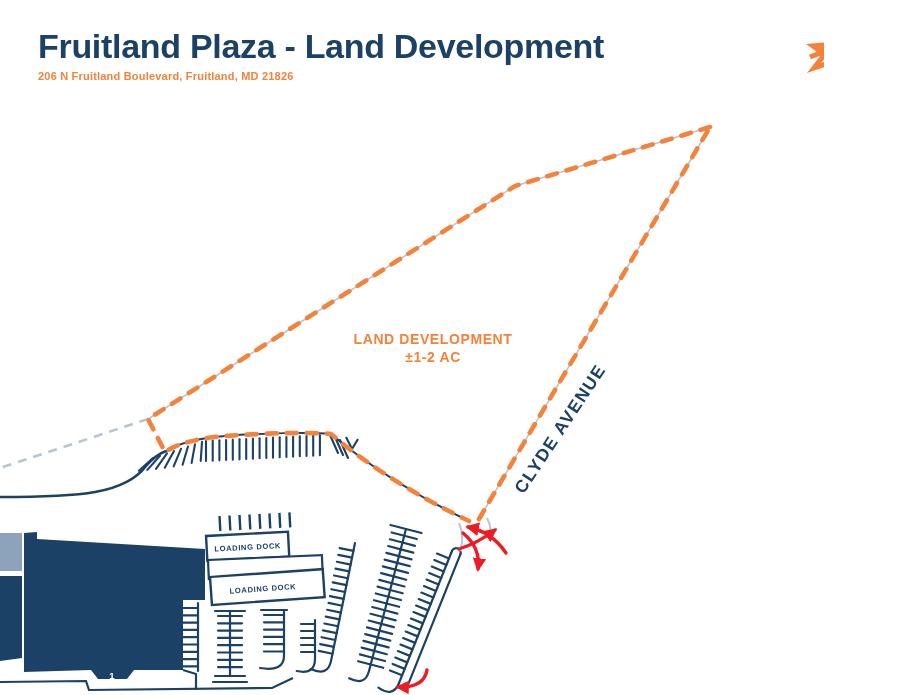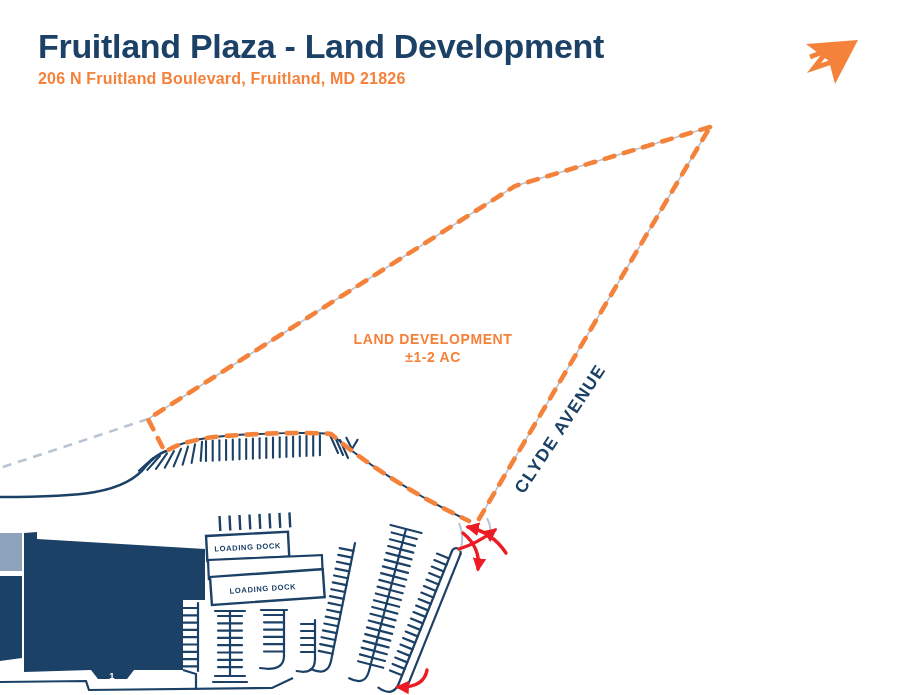--- a/index.html
+++ b/index.html
@@ -1,20 +1,20 @@
 <!DOCTYPE html>
 <html><head>
 <meta charset="utf-8">
 <style>
   html,body{margin:0;padding:0;background:#ffffff;}
   .canvas{position:relative;width:824px;height:695px;background:#ffffff;overflow:hidden;
-          font-family:"Liberation Sans",sans-serif;padding-left:40px;}
+          font-family:"Liberation Sans",sans-serif;}
   .hdr{position:absolute;left:38px;top:28px;}
   .title{font-size:34px;font-weight:800;color:#1c4166;letter-spacing:-0.3px;line-height:1.1;}
-  .subtitle{font-size:16px;font-weight:700;color:#f5823b;margin-top:5px;letter-spacing:0.2px;}
+  .subtitle{font-size:11px;font-weight:700;color:#f5823b;margin-top:5px;letter-spacing:0.2px;}
   .logo{position:absolute;left:795px;top:28px;width:80px;height:66px;}
   svg text{font-family:"Liberation Sans",sans-serif;}
   .plan-svg{position:absolute;left:0;top:0;}
 </style>
 </head>
 <body>
 
 <div class="canvas">
 
   <div class="hdr">

